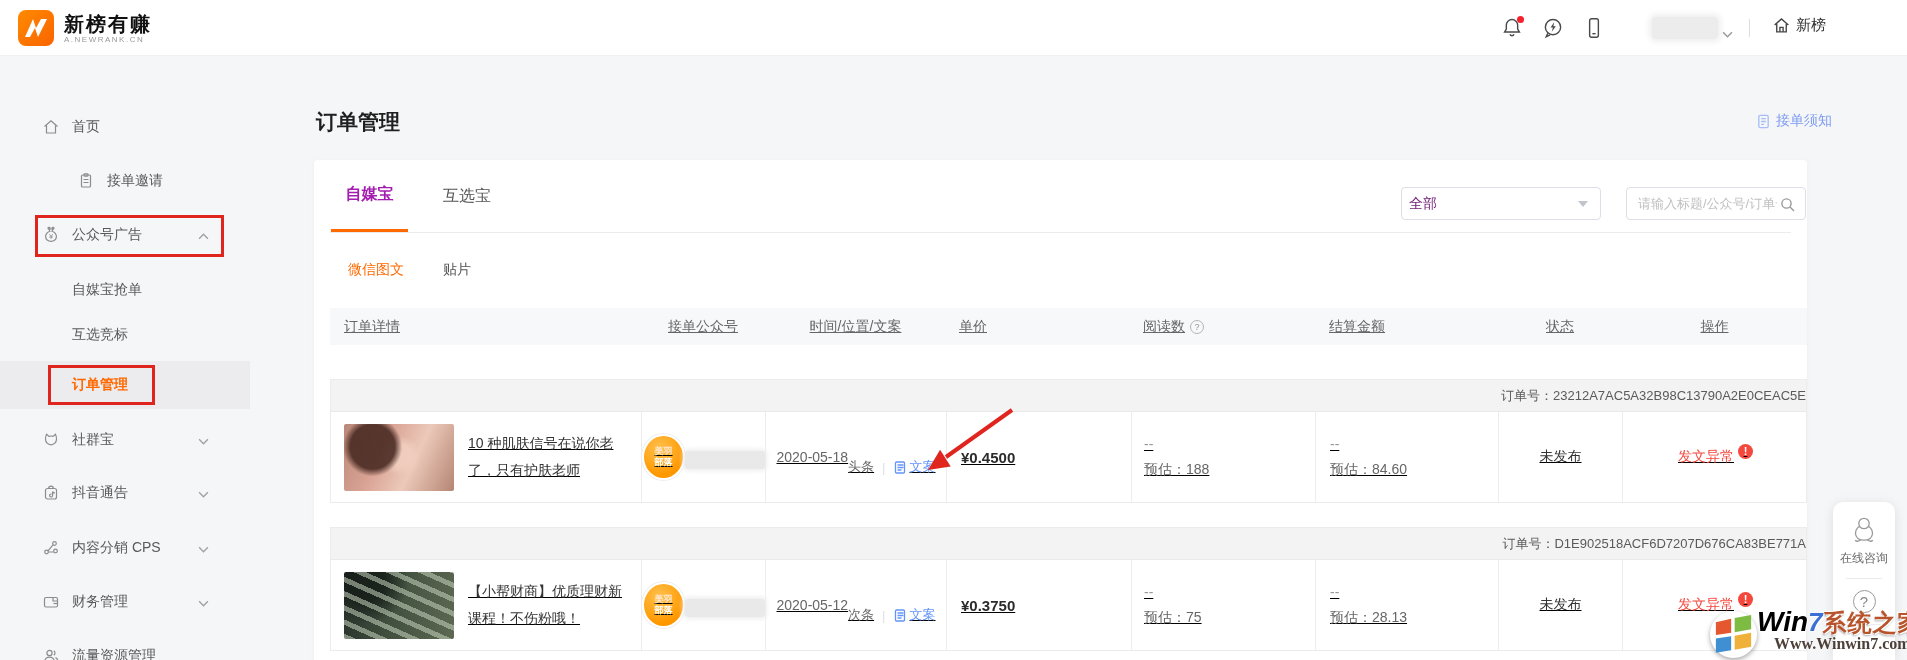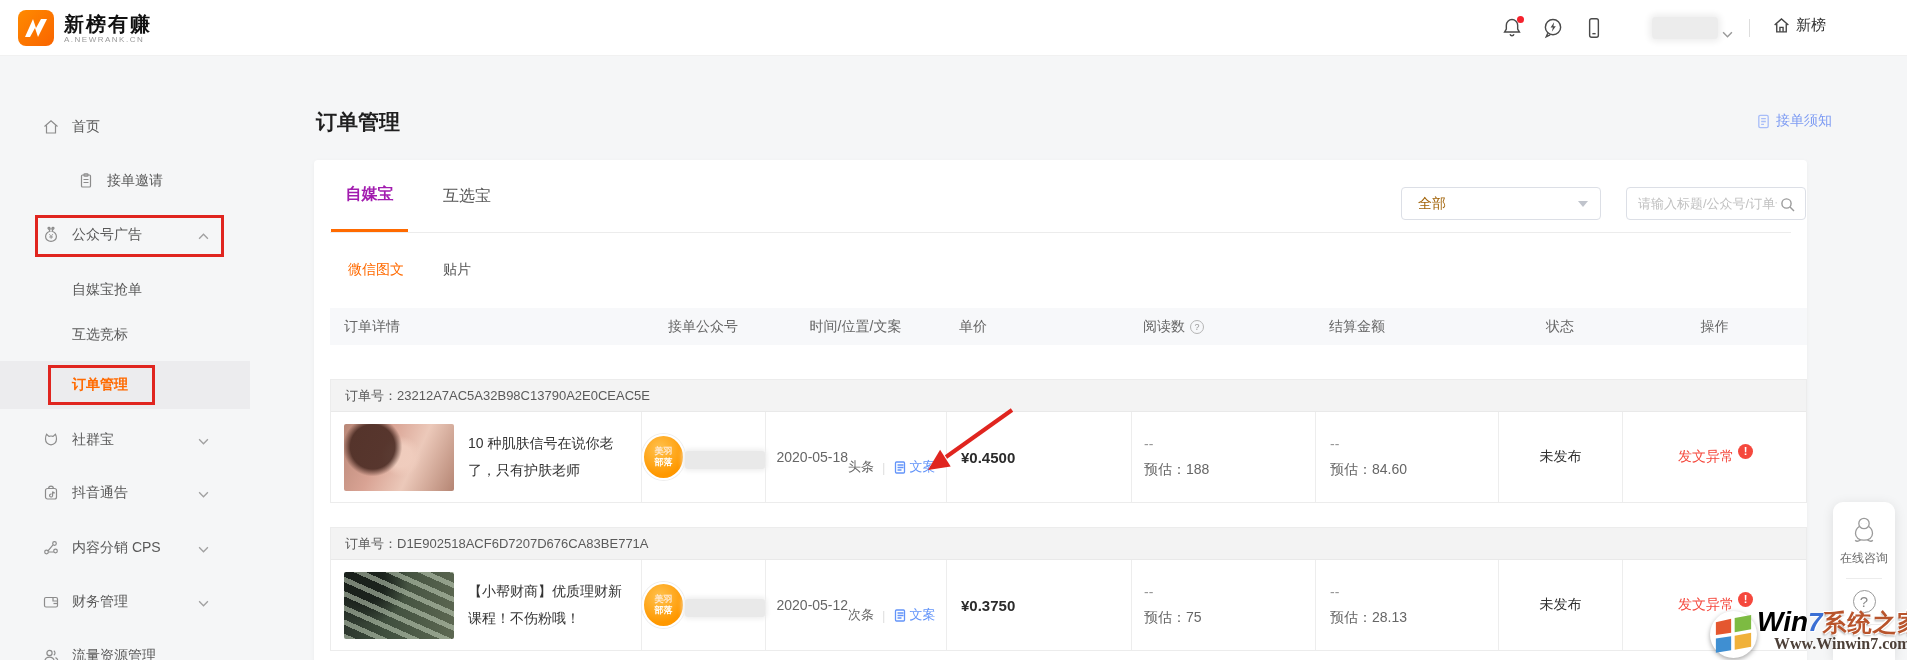--- a/index.html
+++ b/index.html
@@ -33,41 +33,41 @@
 
   
   .page-title { position:absolute; left:316px; top:108px; font-size:21px; font-weight:bold; color:#1f1f1f; }
   .notice-link { position:absolute; right:75px; top:112px; display:flex; align-items:center; font-size:14px; color:#7d9bf3; cursor:pointer; }
   .notice-link svg { margin-right:5px; }
   .card { position:absolute; left:314px; top:160px; width:1493px; height:520px; background:#fff; border-radius:4px 4px 0 0; box-shadow:0 1px 4px rgba(0,0,0,.04); }
   .tabs-row { position:relative; height:73px; margin:0 16px; border-bottom:1px solid #ececec; }
   .tab { position:absolute; top:0; height:72px; display:flex; align-items:center; justify-content:center; font-size:16px; cursor:pointer; }
   .tab.t1 { left:1px; width:77px; color:#a21caf; font-weight:bold; border-bottom:3px solid #ff6a00; }
   .tab.t2 { left:113px; color:#555; }
-  .filter-select { position:absolute; left:1071px; top:27px; width:200px; height:33px; border:1px solid #dcdfe6; border-radius:4px; background:#fff; font-size:14px; color:#a16207; display:flex; align-items:center; padding:0 16px; cursor:pointer; }
+  .filter-select { position:absolute; left:1071px; top:27px; width:200px; height:33px; border:1px solid #dcdfe6; border-radius:4px; background:#fff; font-size:14px; color:#701a75; display:flex; align-items:center; padding:0 7px; cursor:pointer; }
   .filter-caret { position:absolute; right:12px; width:0; height:0; border-left:5px solid transparent; border-right:5px solid transparent; border-top:6px solid #c0c4cc; }
   .search-box { position:absolute; left:1296px; top:27px; width:180px; height:33px; border:1px solid #dcdfe6; border-radius:4px; background:#fff; }
   .search-box input { position:absolute; left:0; top:0; width:150px; height:31px; border:0; outline:0; padding:0 0 0 11px; font-size:13px; color:#333; background:transparent; font-family:inherit; }
   .search-box input::placeholder { color:#c0c0c0; }
   .search-box svg { position:absolute; right:9px; top:8px; color:#9a9a9a; }
   .subtabs { position:relative; height:75px; margin:0 16px; }
   .subtab { position:absolute; top:28px; font-size:14px; cursor:pointer; }
   .subtab.s1 { left:18px; color:#ff6a00; }
   .subtab.s2 { left:113px; color:#555;text-align:right; }
 
   
   .table { margin:0 16px; width:1477px; }
-  .grid8 { display:grid; grid-template-columns:311px 124px 181px 185px 184px 183px 124px 185px; }
+  .grid8 { display:grid; grid-template-columns:311px 124px 181px 185px 184px 183px 124px 185px;text-decoration:underline; }
   .thead { height:37px; background:#f7f8fa; color:#666; font-size:14px; align-items:center; }
   .th { padding-left:14px; }
   .th.c { padding:0; text-align:center; }
   .tip-circle { display:inline-block; width:14px; height:14px; border:1px solid #b5b5b5; border-radius:50%; font-size:9px; line-height:13px; text-align:center; color:#999; margin-left:5px; vertical-align:1px; }
   .group { margin-top:34px; border:1px solid #ececec; }
   .group:first-of-type { margin-top:0; }
-  .group-head { height:32px; background:#f3f3f3; border-bottom:1px solid #e9e9e9; display:flex; align-items:center; padding-left:14px; font-size:13px; color:#5a5a5a; }
+  .group-head { height:32px; background:#f3f3f3; border-bottom:1px solid #e9e9e9; display:flex; align-items:center; padding-left:14px; font-size:13px; color:#5a5a5a;justify-content:flex-end; }
   .row { height:90px; background:#fff; }
   .cell { border-right:1px solid #ededed; display:flex; }
   .cell:last-child { border-right:0; }
   .cell.detail { padding:11px 10px 11px 13px; align-items:center; }
   .thumb { width:110px; height:67px; border-radius:2px; flex:none; }
   .thumb.girl { background:
       radial-gradient(circle at 26% 34%, rgba(73,42,34,.9) 0 24%, transparent 32%),
       radial-gradient(circle at 52% 48%, rgba(240,205,190,.95) 0 16%, transparent 30%),
       linear-gradient(115deg,#b98878 0%,#d9a394 35%,#ecc9ba 62%,#b58573 100%); }
   .thumb.money { background:

